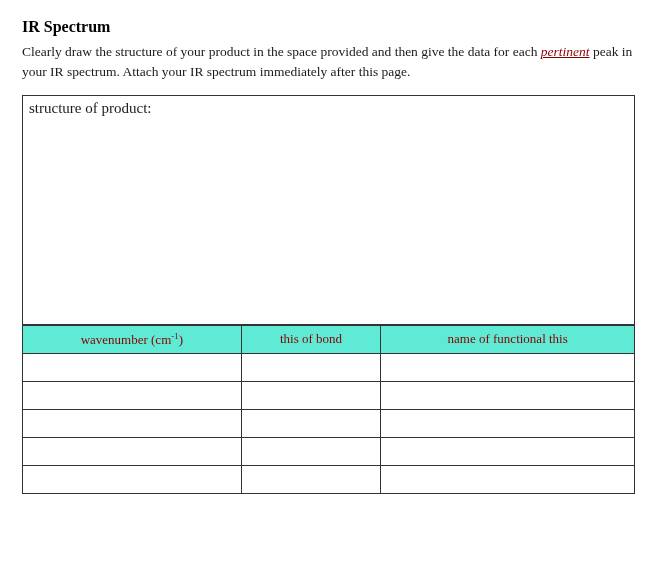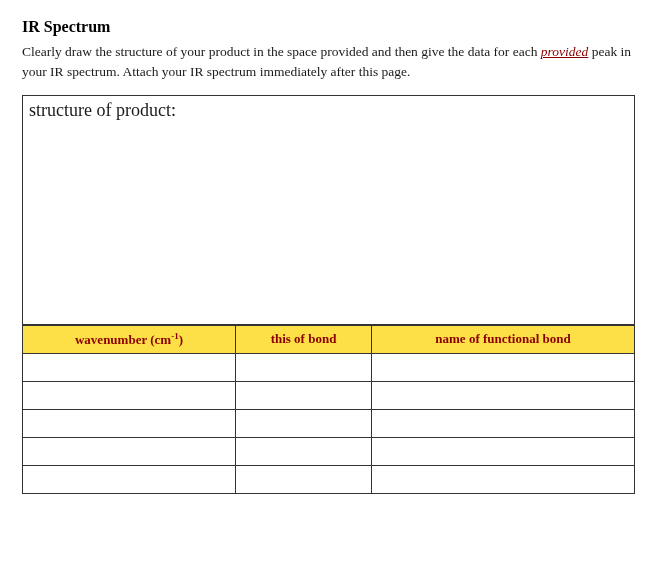--- a/index.html
+++ b/index.html
@@ -43,21 +43,21 @@
       width: 100%;
       height: 230px;
       position: relative;
       margin-bottom: 0;
     }
 
     .structure-label {
       position: absolute;
       top: 4px;
       left: 6px;
-      font-size: 18px;
+      font-size: 15px;
       color: #1a1a1a;
     }
 
     .data-table {
       width: 100%;
       border-collapse: collapse;
       border: 1.5px solid #333;
       border-top: none;
     }
 
@@ -65,57 +65,57 @@
     .data-table td {
       border: 1px solid #333;
       padding: 5px 4px;
       text-align: center;
       font-size: 13px;
       font-family: Times New Roman, Times, serif;
       height: 28px;
     }
 
     .data-table thead th {
-      font-weight: bold;
-      background: #fde047;
+      font-weight: normal;
+      background: #5eead4;
       color: #8b0000;
       font-style: normal;
     }
 
     .data-table tbody td {
       height: 28px;
       background: #fff;
     }
 
     .superscript {
       vertical-align: super;
       font-size: 9px;
     }
   </style>
 </head>
 <body>
 
 <div class="section-title">IR Spectrum</div>
 
 <p class="description">
-  <span>Clearly draw the structure of your product in the space provided and then give the data for each </span><em>provided</em><span> peak in your IR spectrum.  Attach your IR spectrum immediately after this page.</span>
+  <span>Clearly draw the structure of your product in the space provided and then give the data for each </span><em>pertinent</em><span> peak in your IR spectrum.  Attach your IR spectrum immediately after this page.</span>
 </p>
 
 <div class="structure-box">
   <span class="structure-label">structure of product:</span>
 </div>
 
 <table class="data-table">
   <thead>
     <tr>
       <th>
         wavenumber (cm<span class="superscript">-1</span>)
       </th>
       <th>this of bond</th>
-      <th>name of functional bond</th>
+      <th>name of functional this</th>
     </tr>
   </thead>
   <tbody>
     <tr>
       <td></td>
       <td></td>
       <td></td>
     </tr>
     <tr>
       <td></td>

